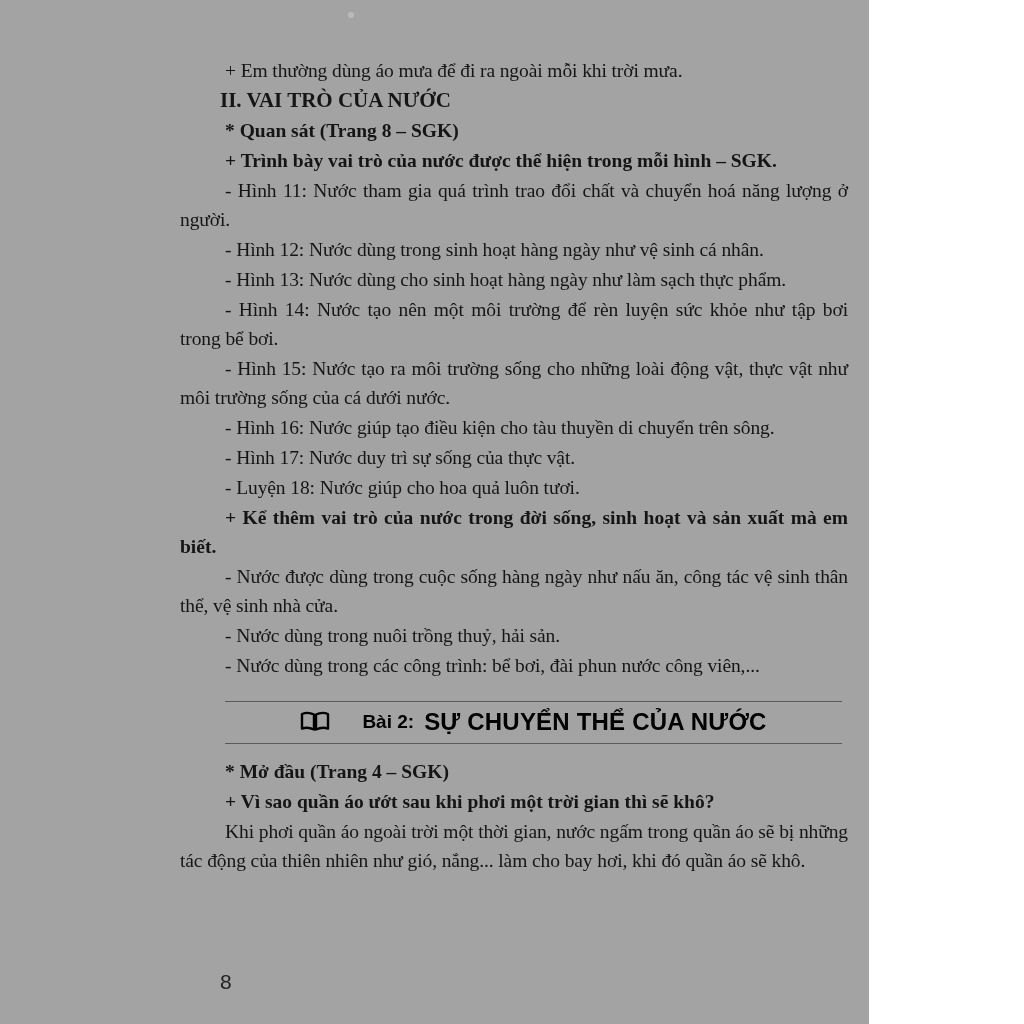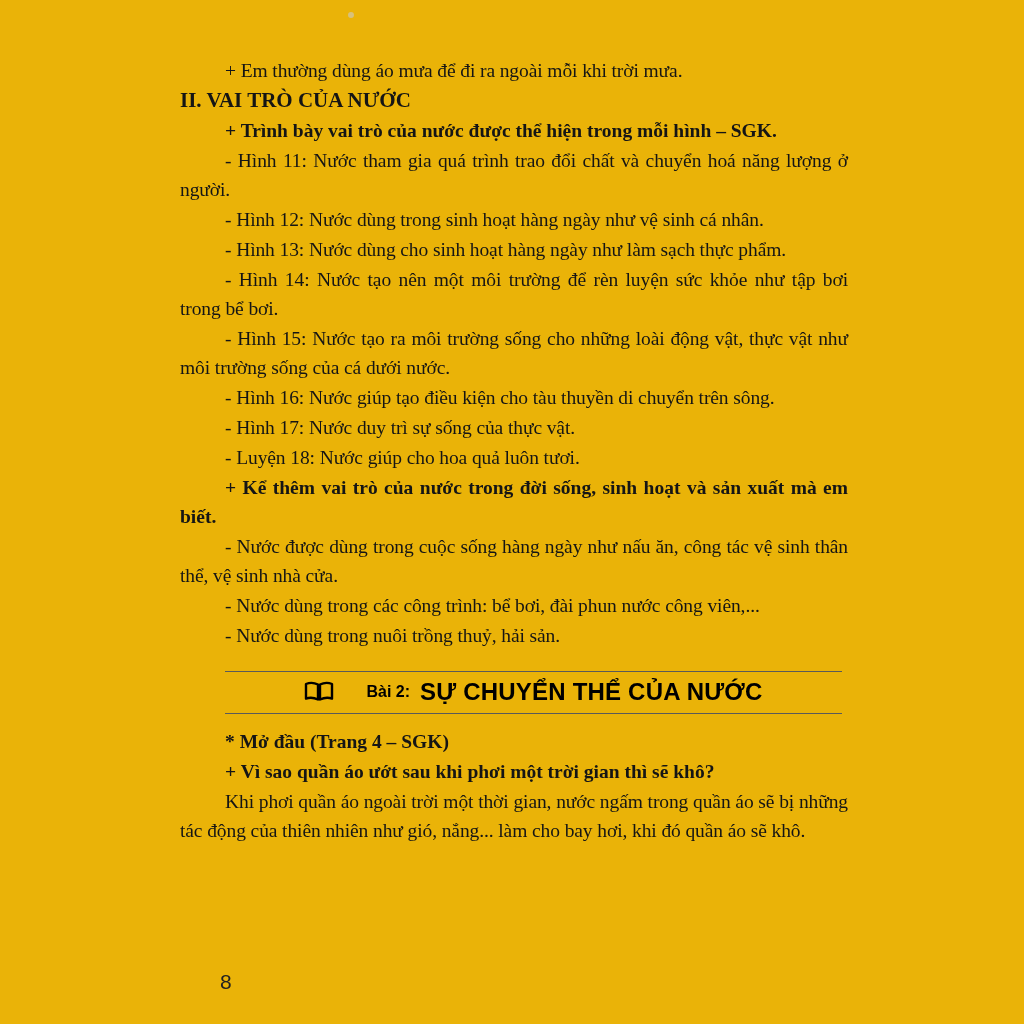--- a/index.html
+++ b/index.html
@@ -1,20 +1,20 @@
 <!DOCTYPE html>
 <html><head>
 <meta charset="utf-8">
 <style>
   html, body { margin: 0; padding: 0; background: #ffffff; }
   .page {
     position: relative;
-    width: 1024px;
+    width: 869px;
     height: 1024px;
-    background: #eab308;
+    background: #a3a3a3;
     overflow: hidden;
     font-family: "Liberation Serif", serif;
     color: #151515;
   }
   .scan-dot {
     position: absolute;
     left: 348px;
     top: 12px;
     width: 6px;
     height: 6px;
@@ -36,71 +36,73 @@
     text-align: justify;
     text-indent: 45px;
     font-weight: normal;
     font-style: normal;
   }
   .content p.heading {
     text-indent: 0;
     font-weight: bold;
     font-size: 21px;
     letter-spacing: 0;
+    margin-left: 40px;
   }
   .content p.bold { font-weight: bold; letter-spacing: 0; }
   .content p.bolditalic { font-weight: bold; letter-spacing: 0; }
   .chapter-band {
     margin: 21px 0 13px 45px;
     width: 617px;
     border-top: 1.5px solid #5a5a5a;
     border-bottom: 1.5px solid #5a5a5a;
     padding: 6px 0 7px 0;
     display: flex;
     justify-content: center;
     align-items: center;
     gap: 10px;
     font-family: "Liberation Sans", sans-serif;
     font-weight: bold;
     color: #000;
   }
   .book-icon { display: inline-flex; align-items: center; }
-  .band-label { font-size: 16px; margin-left: 22px; }
+  .band-label { font-size: 19px; margin-left: 22px; }
   .band-title { font-size: 24px; letter-spacing: 0.2px; }
   .page-number {
     position: absolute;
     left: 220px;
     top: 970px;
     font-family: "Liberation Sans", sans-serif;
     font-size: 21px;
     color: #222;
   }
 </style>
 </head>
 <body>
 
 <div class="page">
   <div class="scan-dot"></div>
 
   <div class="content">
     <p>+ Em thường dùng áo mưa để đi ra ngoài mỗi khi trời mưa.</p>
     <p class="heading">II. VAI TRÒ CỦA NƯỚC</p>
+    <p class="bold">* Quan sát (Trang 8 – SGK)</p>
     <p class="bolditalic">+ Trình bày vai trò của nước được thể hiện trong mỗi hình – SGK.</p>
     <p>- Hình 11: Nước tham gia quá trình trao đổi chất và chuyển hoá năng lượng ở người.</p>
     <p>- Hình 12: Nước dùng trong sinh hoạt hàng ngày như vệ sinh cá nhân.</p>
     <p>- Hình 13: Nước dùng cho sinh hoạt hàng ngày như làm sạch thực phẩm.</p>
     <p>- Hình 14: Nước tạo nên một môi trường để rèn luyện sức khỏe như tập bơi trong bể bơi.</p>
     <p>- Hình 15: Nước tạo ra môi trường sống cho những loài động vật, thực vật như môi trường sống của cá dưới nước.</p>
     <p>- Hình 16: Nước giúp tạo điều kiện cho tàu thuyền di chuyển trên sông.</p>
     <p>- Hình 17: Nước duy trì sự sống của thực vật.</p>
     <p>- Luyện 18: Nước giúp cho hoa quả luôn tươi.</p>
     <p class="bolditalic">+ Kể thêm vai trò của nước trong đời sống, sinh hoạt và sản xuất mà em biết.</p>
     <p>- Nước được dùng trong cuộc sống hàng ngày như nấu ăn, công tác vệ sinh thân thể, vệ sinh nhà cửa.</p>
+    <p>- Nước dùng trong nuôi trồng thuỷ, hải sản.</p>
     <p>- Nước dùng trong các công trình: bể bơi, đài phun nước công viên,...</p>
-    <p>- Nước dùng trong nuôi trồng thuỷ, hải sản.</p>
 
     <div class="chapter-band">
       <span class="book-icon">
         <svg width="30" height="22" viewBox="0 0 30 22" aria-hidden="true">
           <path d="M2 3 Q8 0.5 14 3.5 L14 18.5 Q8 15.5 2 17.5 Z" fill="none" stroke="#000" stroke-width="2.4" stroke-linejoin="round"></path>
           <path d="M28 3 Q22 0.5 16 3.5 L16 18.5 Q22 15.5 28 17.5 Z" fill="none" stroke="#000" stroke-width="2.4" stroke-linejoin="round"></path>
           <path d="M14 3.5 L14 18.5 M16 3.5 L16 18.5" stroke="#000" stroke-width="1.4"></path>
         </svg>
       </span>
       <span class="band-label">Bài 2:</span>

